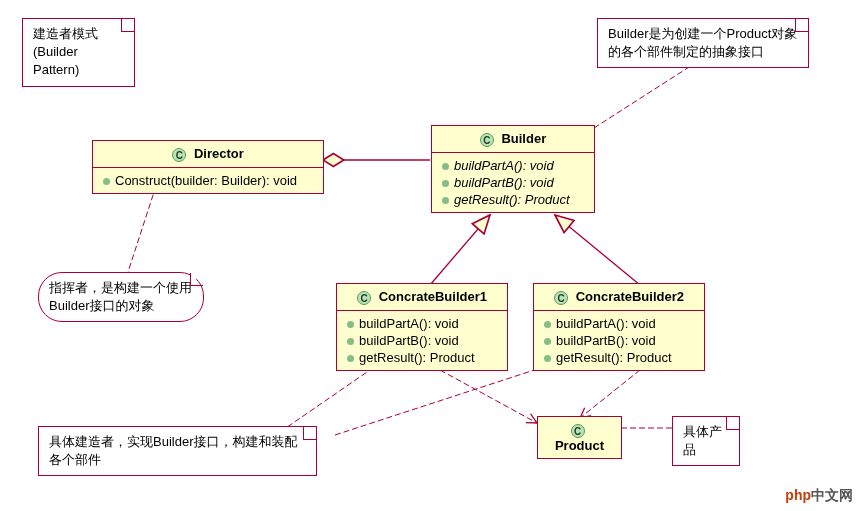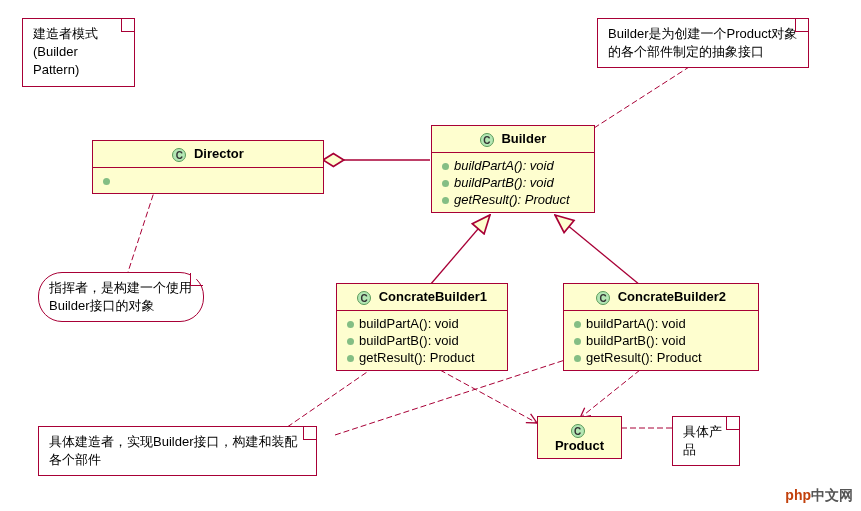--- a/index.html
+++ b/index.html
@@ -141,21 +141,21 @@
 <div class="note" style="left:38px; top:426px; width:279px;">具体建造者，实现Builder接口，构建和装配各个部件</div>
 
 <div class="note" style="left:672px; top:416px; width:68px;">具体产品</div>
 
 <div class="class-box" style="left:92px; top:140px; width:232px;">
   <div class="class-header">
     <span class="circle-icon c-icon">C</span>
     <span>Director</span>
   </div>
   <div class="class-body">
-    <div class="member"><span class="dot-icon"></span></div>
+    <div class="member"><span class="dot-icon"></span><span>Construct(builder: Builder): void</span></div>
   </div>
 </div>
 
 <div class="class-box" style="left:431px; top:125px; width:164px;">
   <div class="class-header">
     <span class="circle-icon c-icon">C</span>
     <span>Builder</span>
   </div>
   <div class="class-body italic">
     <div class="member"><span class="dot-icon"></span><span>buildPartA(): void</span></div>
@@ -169,21 +169,21 @@
     <span class="circle-icon c-icon">C</span>
     <span>ConcrateBuilder1</span>
   </div>
   <div class="class-body">
     <div class="member"><span class="dot-icon"></span><span>buildPartA(): void</span></div>
     <div class="member"><span class="dot-icon"></span><span>buildPartB(): void</span></div>
     <div class="member"><span class="dot-icon"></span><span>getResult(): Product</span></div>
   </div>
 </div>
 
-<div class="class-box" style="left:563px; top:283px; width:196px;">
+<div class="class-box" style="left:533px; top:283px; width:172px;">
   <div class="class-header">
     <span class="circle-icon c-icon">C</span>
     <span>ConcrateBuilder2</span>
   </div>
   <div class="class-body">
     <div class="member"><span class="dot-icon"></span><span>buildPartA(): void</span></div>
     <div class="member"><span class="dot-icon"></span><span>buildPartB(): void</span></div>
     <div class="member"><span class="dot-icon"></span><span>getResult(): Product</span></div>
   </div>
 </div>

